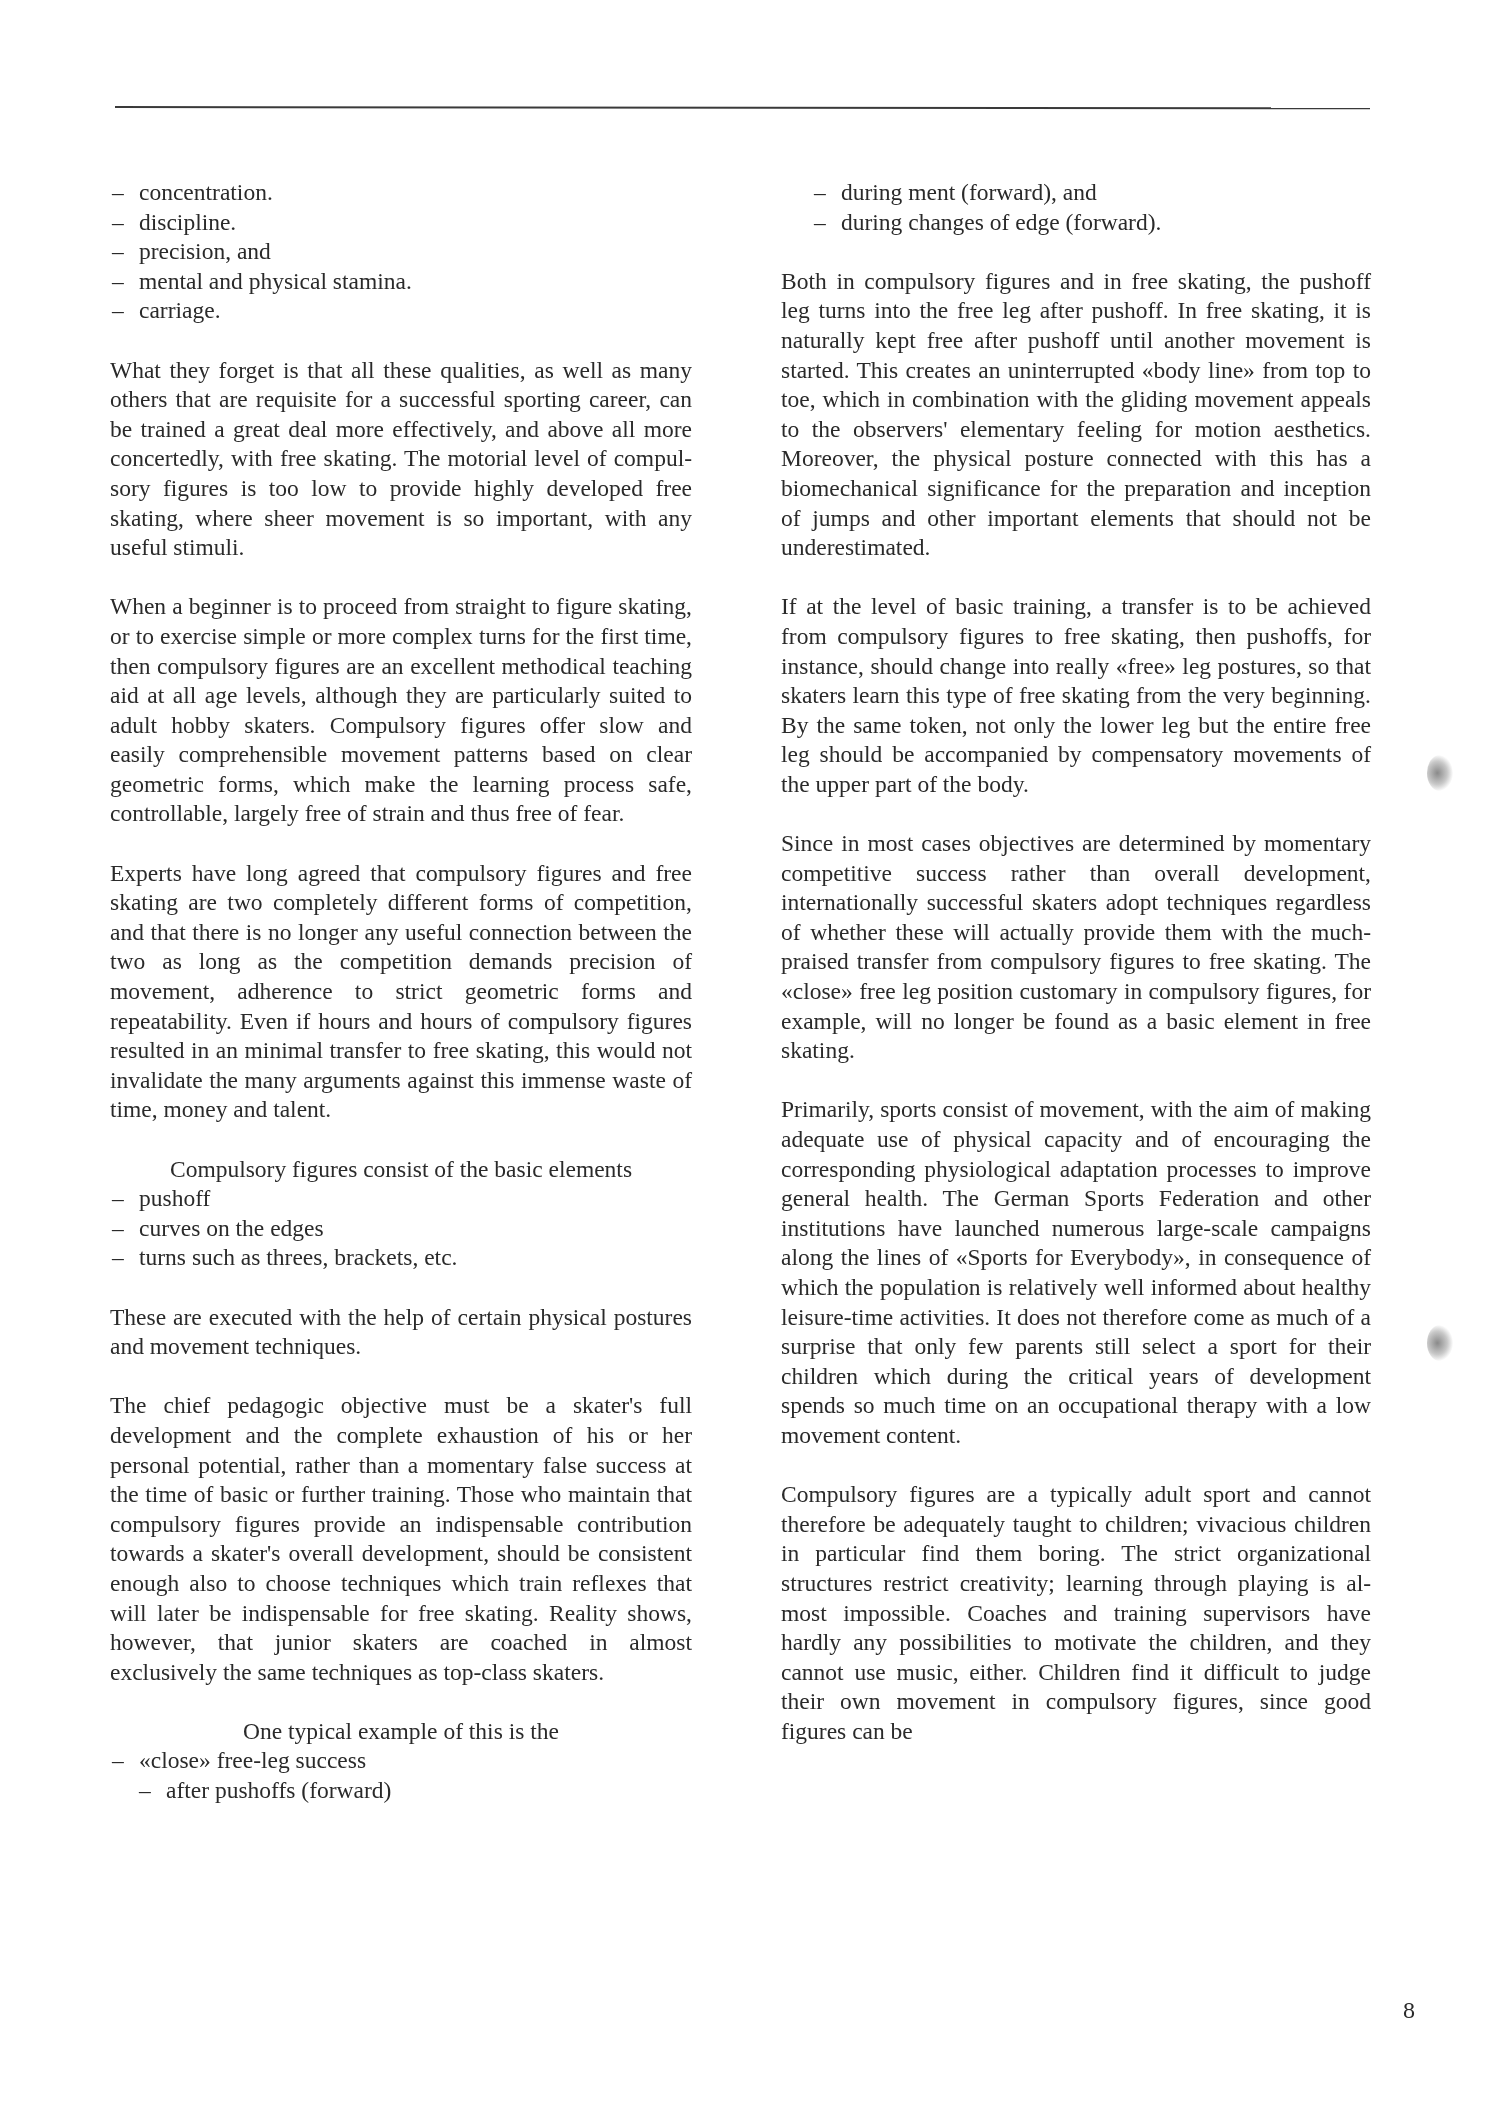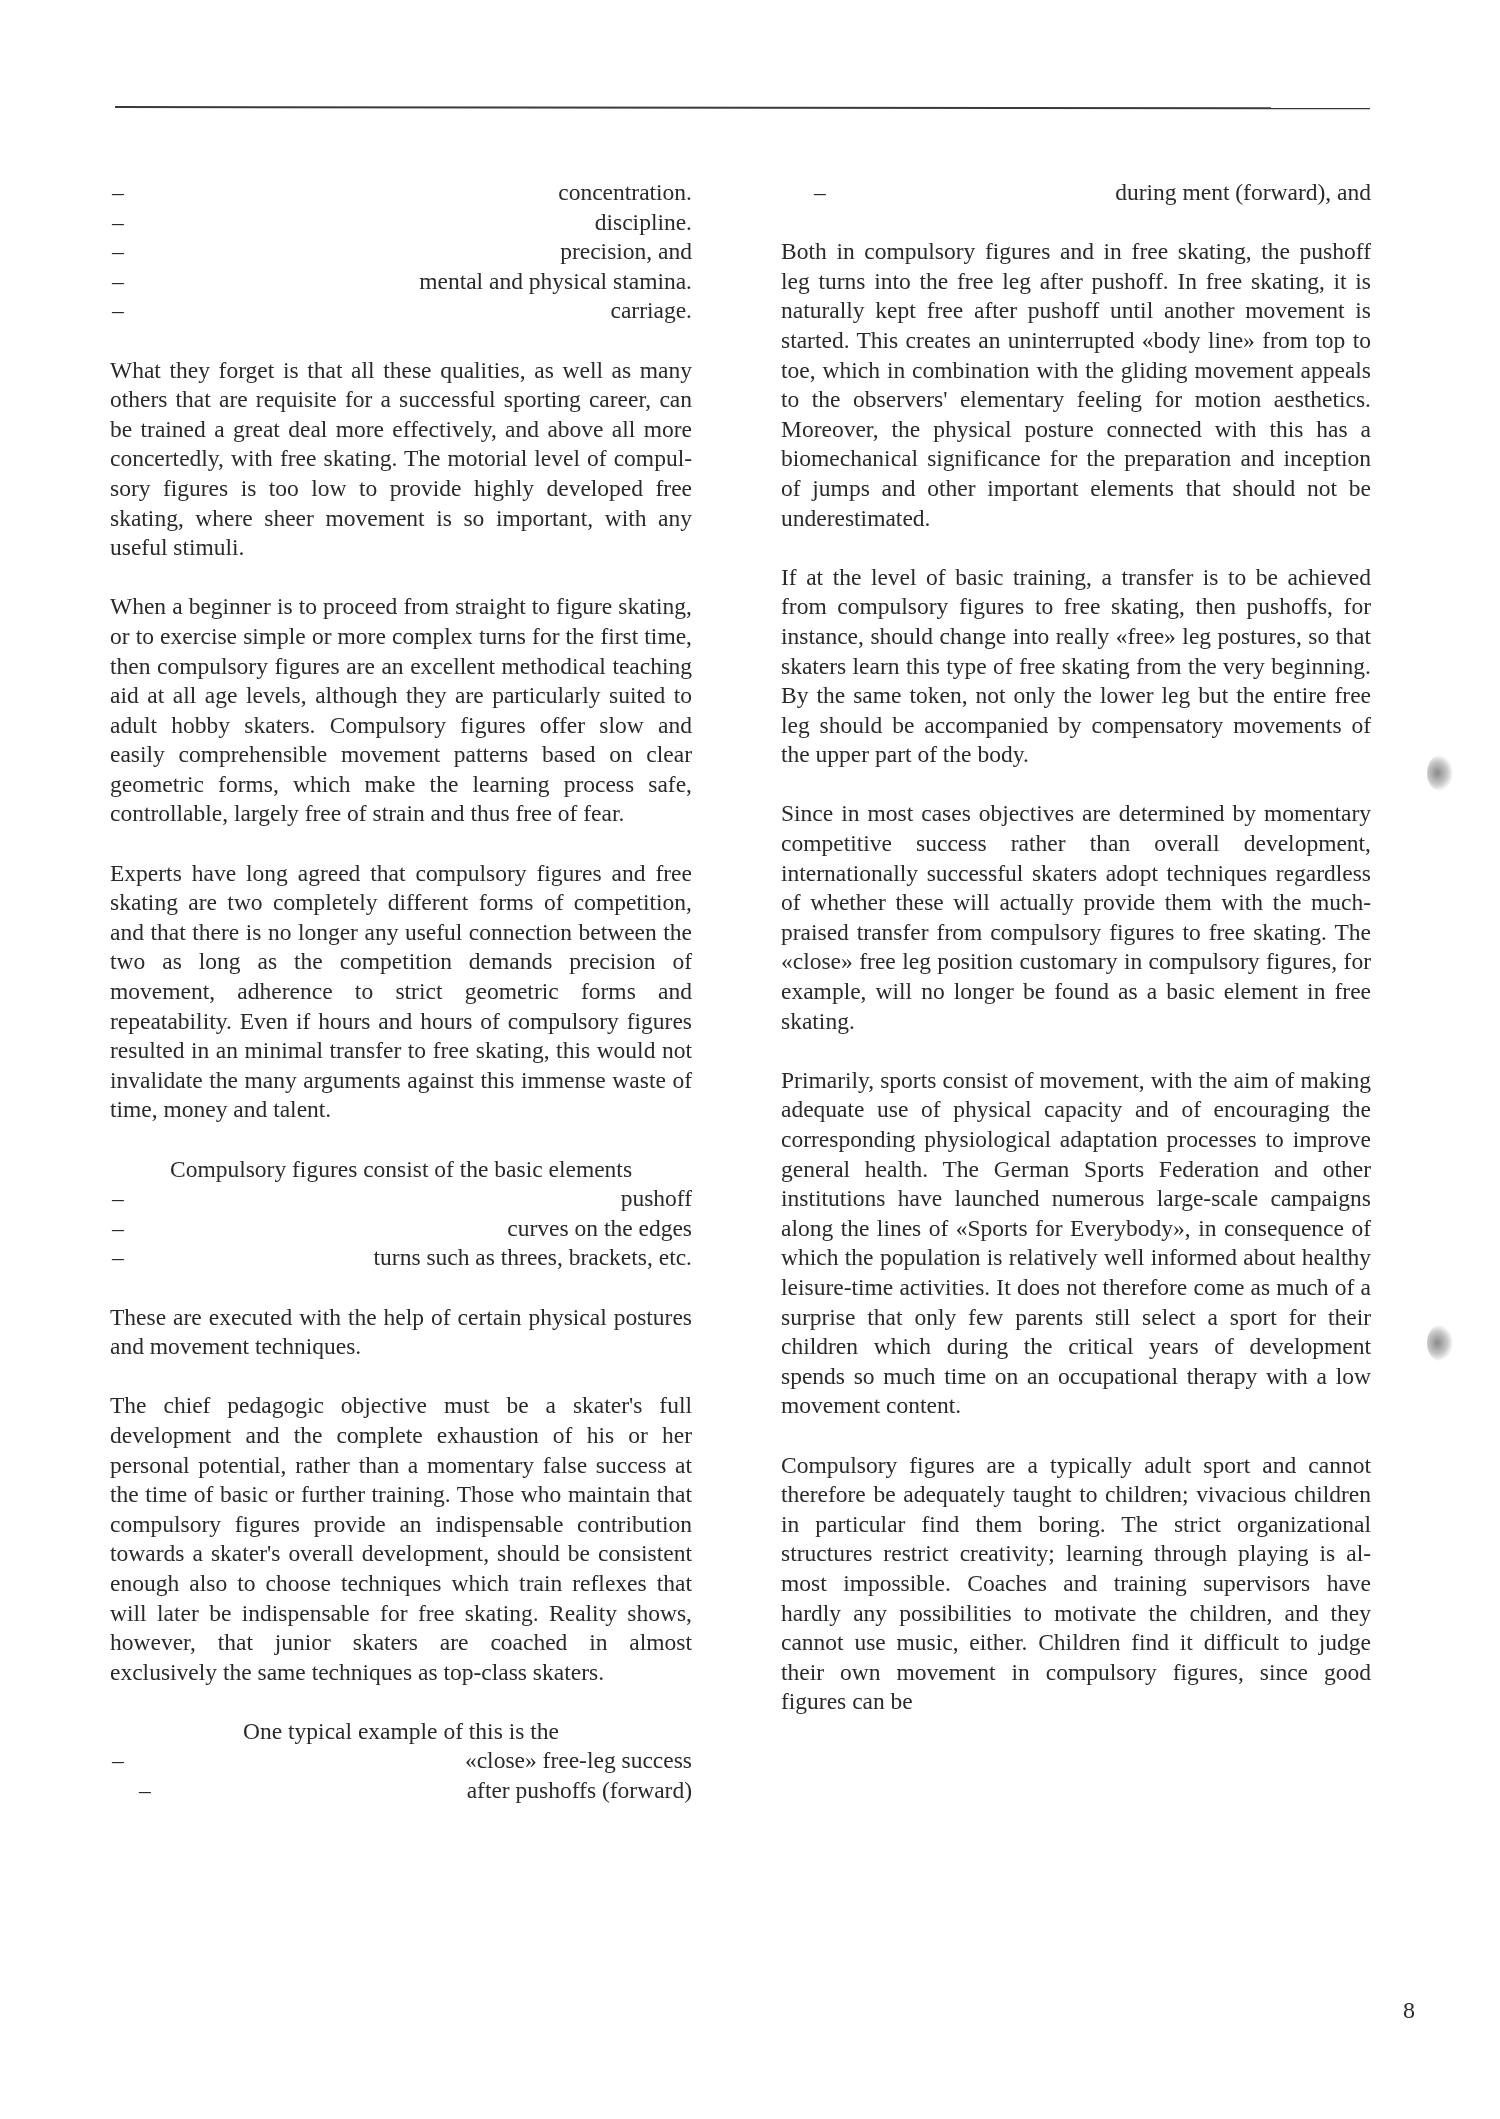--- a/index.html
+++ b/index.html
@@ -14,21 +14,21 @@
   }
   .col {
     position: absolute; top: 178px; width: 590px;
     font-size: 23.5px; line-height: 29.6px; text-align: justify; hyphens: manual;
   }
   .col.left { left: 110px; width: 582px; }
   .col.right { left: 781px; width: 590px; }
   .col p { margin: 0 0 29.6px 0; }
   .col ul { list-style: none; margin: 0 0 29.6px 0; padding: 0; }
   .col ul.tight { margin-bottom: 0; }
-  .col li { position: relative; padding-left: 29px; text-align: right; }
+  .col li { position: relative; padding-left: 29px; text-align: left; }
   .col li::before { content: "–"; position: absolute; left: 2px; }
   .col li.sub { padding-left: 56px; }
   .col li.sub::before { left: 29px; }
   .col .lead { margin: 0; text-align: center; }
   .col.right ul.indent li { padding-left: 60px; }
   .col.right ul.indent li::before { left: 33px; }
   .page-number {
     position: absolute; left: 1403px; top: 1996px; font-size: 24px; line-height: 29.6px;
   }
   .punch {
@@ -65,20 +65,21 @@
   <p class="lead">One typical example of this is the</p>
   <ul class="tight">
     <li>«close» free-leg success</li>
     <li class="sub">after pushoffs (forward)</li>
   </ul>
 </div>
 
 <div class="col right">
   <ul class="indent">
     <li>during ment (forward), and</li>
+    <li>during changes of edge (forward).</li>
   </ul>
   <p>Both in compulsory figures and in free skating, the pushoff leg turns into the free leg after pus­hoff. In free skating, it is naturally kept free after pushoff until another movement is started. This creates an uninterrupted «body line» from top to toe, which in combination with the gliding move­ment appeals to the observers' elementary fee­ling for motion aesthetics. Moreover, the physical posture connected with this has a biomechanical significance for the preparation and inception of jumps and other important elements that should not be underestimated.</p>
   <p>If at the level of basic training, a transfer is to be achieved from compulsory figures to free ska­ting, then pushoffs, for instance, should change into really «free» leg postures, so that skaters le­arn this type of free skating from the very begin­ning. By the same token, not only the lower leg but the entire free leg should be accompanied by compensatory movements of the upper part of the body.</p>
   <p>Since in most cases objectives are determined by momentary competitive success rather than overall development, internationally successful skaters adopt techniques regardless of whether these will actually provide them with the much-praised transfer from compulsory figures to free skating. The «close» free leg position customary in compulsory figures, for example, will no lon­ger be found as a basic element in free skating.</p>
   <p>Primarily, sports consist of movement, with the aim of making adequate use of physical capacity and of encouraging the corresponding physiolo­gical adaptation processes to improve general health. The German Sports Federation and other institutions have launched numerous large-scale campaigns along the lines of «Sports for Everybo­dy», in consequence of which the population is relatively well informed about healthy leisure-time activities. It does not therefore come as much of a surprise that only few parents still se­lect a sport for their children which during the critical years of development spends so much time on an occupational therapy with a low move­ment content.</p>
   <p>Compulsory figures are a typically adult sport and cannot therefore be adequately taught to children; vivacious children in particular find them boring. The strict organizational structures restrict creativity; learning through playing is al­most impossible. Coaches and training supervi­sors have hardly any possibilities to motivate the children, and they cannot use music, either. Chil­dren find it difficult to judge their own movement in compulsory figures, since good figures can be</p>
 </div>
 
 <div class="page-number">8</div>
 

